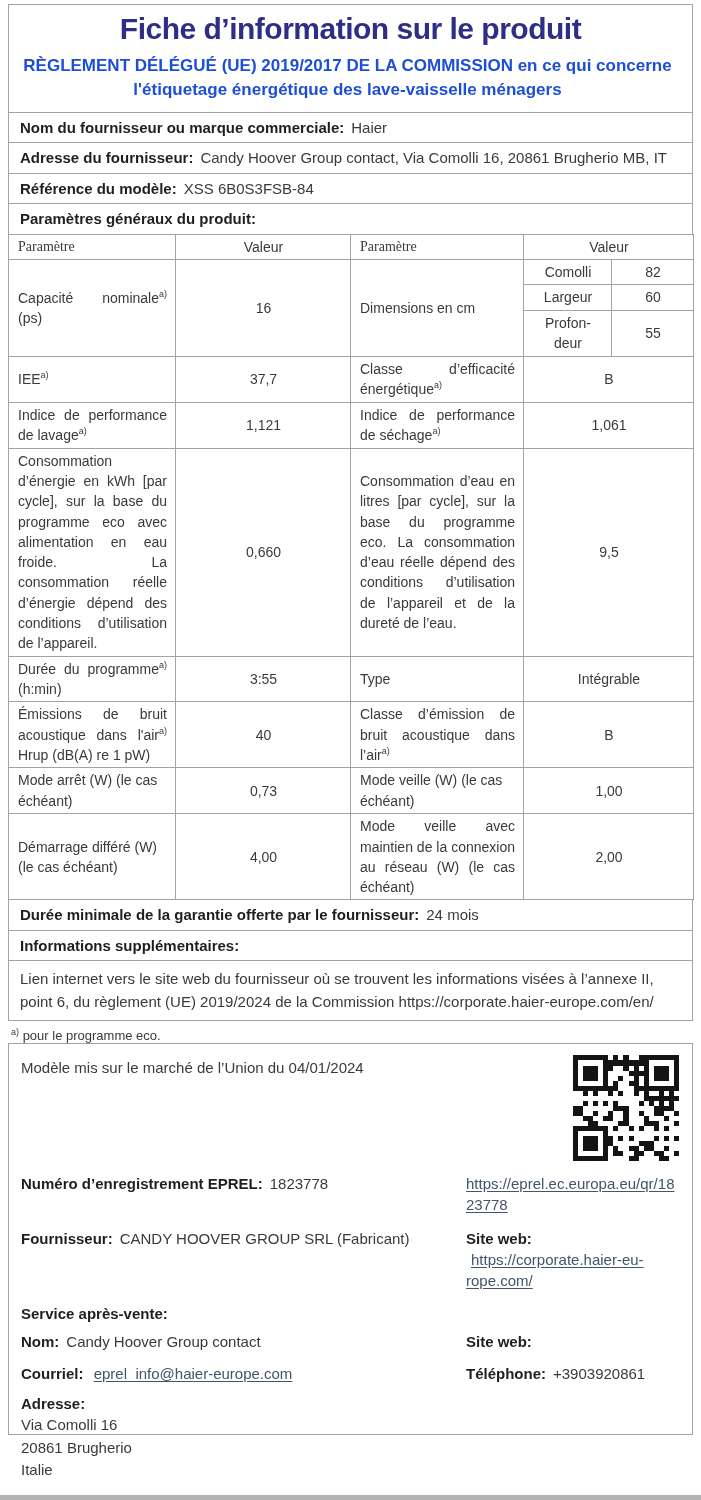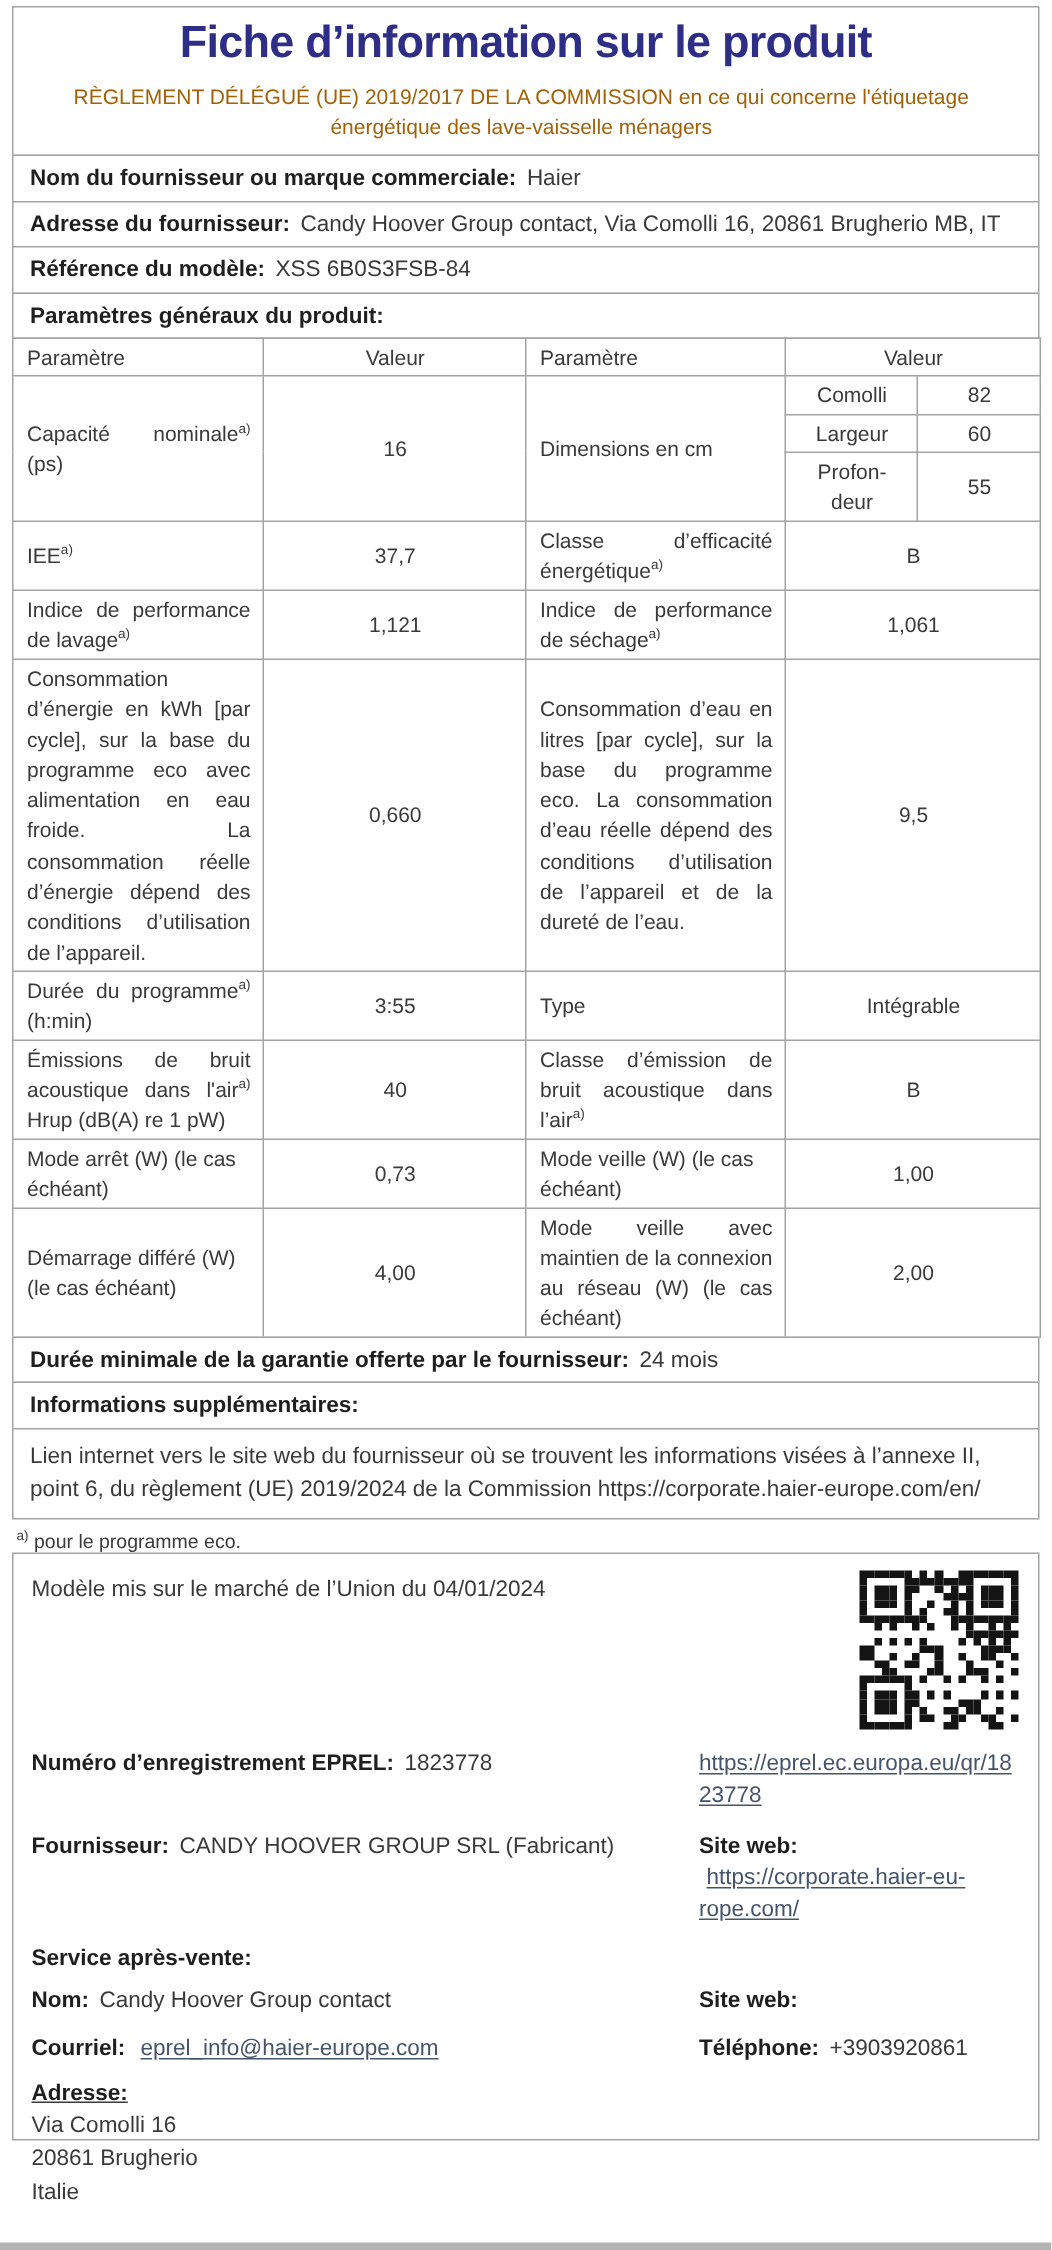--- a/index.html
+++ b/index.html
@@ -14,28 +14,28 @@
 
   .box { border:1px solid #a3a3a3; margin-top:-1px; padding:5px 11px; font-size:15px; line-height:1.3; background:#fff; }
   .box b, .lbl { color:#1f1f1f; font-weight:bold; }
   .val { margin-left:7px; }
 
   .title-box { padding:7px 11px 9px 11px;text-align:center; }
   .doc-title {
     color:#2e2e86; font-size:30px; font-weight:bold; letter-spacing:-0.5px; line-height:1.15;
     margin-bottom:7px;
   }
-  .doc-subtitle { font-size:14px; color:#a16207; line-height:1.45; max-width:655px; }
+  .doc-subtitle { font-size:17px; color:#1d4ed8; line-height:1.45; max-width:655px;font-weight:bold; }
 
   table.params { border-collapse:collapse; width:685px; margin-top:-1px; table-layout:fixed; }
   table.params td {
     border:1px solid #a3a3a3; font-size:14px; color:#3a3a3a;
     padding:2px 8px 2px 9px; vertical-align:middle; line-height:1.45;
   }
-  td.head-p { text-align:left; height:21px; padding-top:1px; padding-bottom:1px; }
+  td.head-p { text-align:left; height:21px; padding-top:1px; padding-bottom:1px;font-family:Liberation Serif, serif; }
   td.head-v { text-align:center; height:21px; padding-top:1px; padding-bottom:1px; }
   td.p { text-align:justify; }
   td.v { text-align:center; }
   td.dim-k { text-align:center; white-space:pre-line; padding:1px 4px; }
   td.dim-v { text-align:center; padding:1px 4px; }
   tr.r-cap1 td { height:23px; }
   tr.r-cap2 td { height:23px; }
   tr.r-cap3 td { height:46px; }
   tr.r-iee td, tr.r-ind td, tr.r-mode td { height:46px; }
   tr.r-conso td { height:205px; }
@@ -48,21 +48,21 @@
   .page-indicator { text-align:right; font-size:11.5px; color:#595959; margin:41px 2px 8px 0; }
 
   .page2-box { border:1px solid #a3a3a3; margin-top:0; position:relative; height:392px; padding:15px 12px 0 12px; font-size:15px; }
   .p2row { display:grid; grid-template-columns:437px 1fr; column-gap:8px; line-height:1.4; }
   .market-line { margin-bottom:97px; }
   .row-eprel { margin-bottom:11px; min-height:44px; }
   .row-fourn { margin-bottom:14px; min-height:44px; }
   .sav-heading { margin-bottom:9px; }
   .row-nom { margin-bottom:11px; }
   .row-courriel { margin-bottom:11px; }
-  .addr-label { margin-bottom:2px;text-decoration:underline; }
+  .addr-label { margin-bottom:2px; }
   .addr-lines { white-space:pre-line; line-height:1.5; }
 
   a.doclink, .doclink { color:#44546a; text-decoration:underline; text-underline-offset:2px; white-space:pre-line; cursor:pointer; }
 
   .qr-wrap { position:absolute; top:9px; right:11px; width:110px; height:110px; background:#fff; padding:2px; }
   #qr { display:grid; width:106px; height:106px; grid-template-rows:repeat(21,1fr); grid-template-columns:repeat(21,1fr); }
   #qr div { background:#141414; }
 
   .bottom-bar { position:absolute; left:0; bottom:0; width:701px; height:5px; background:#b3b3b3; }
 </style>

